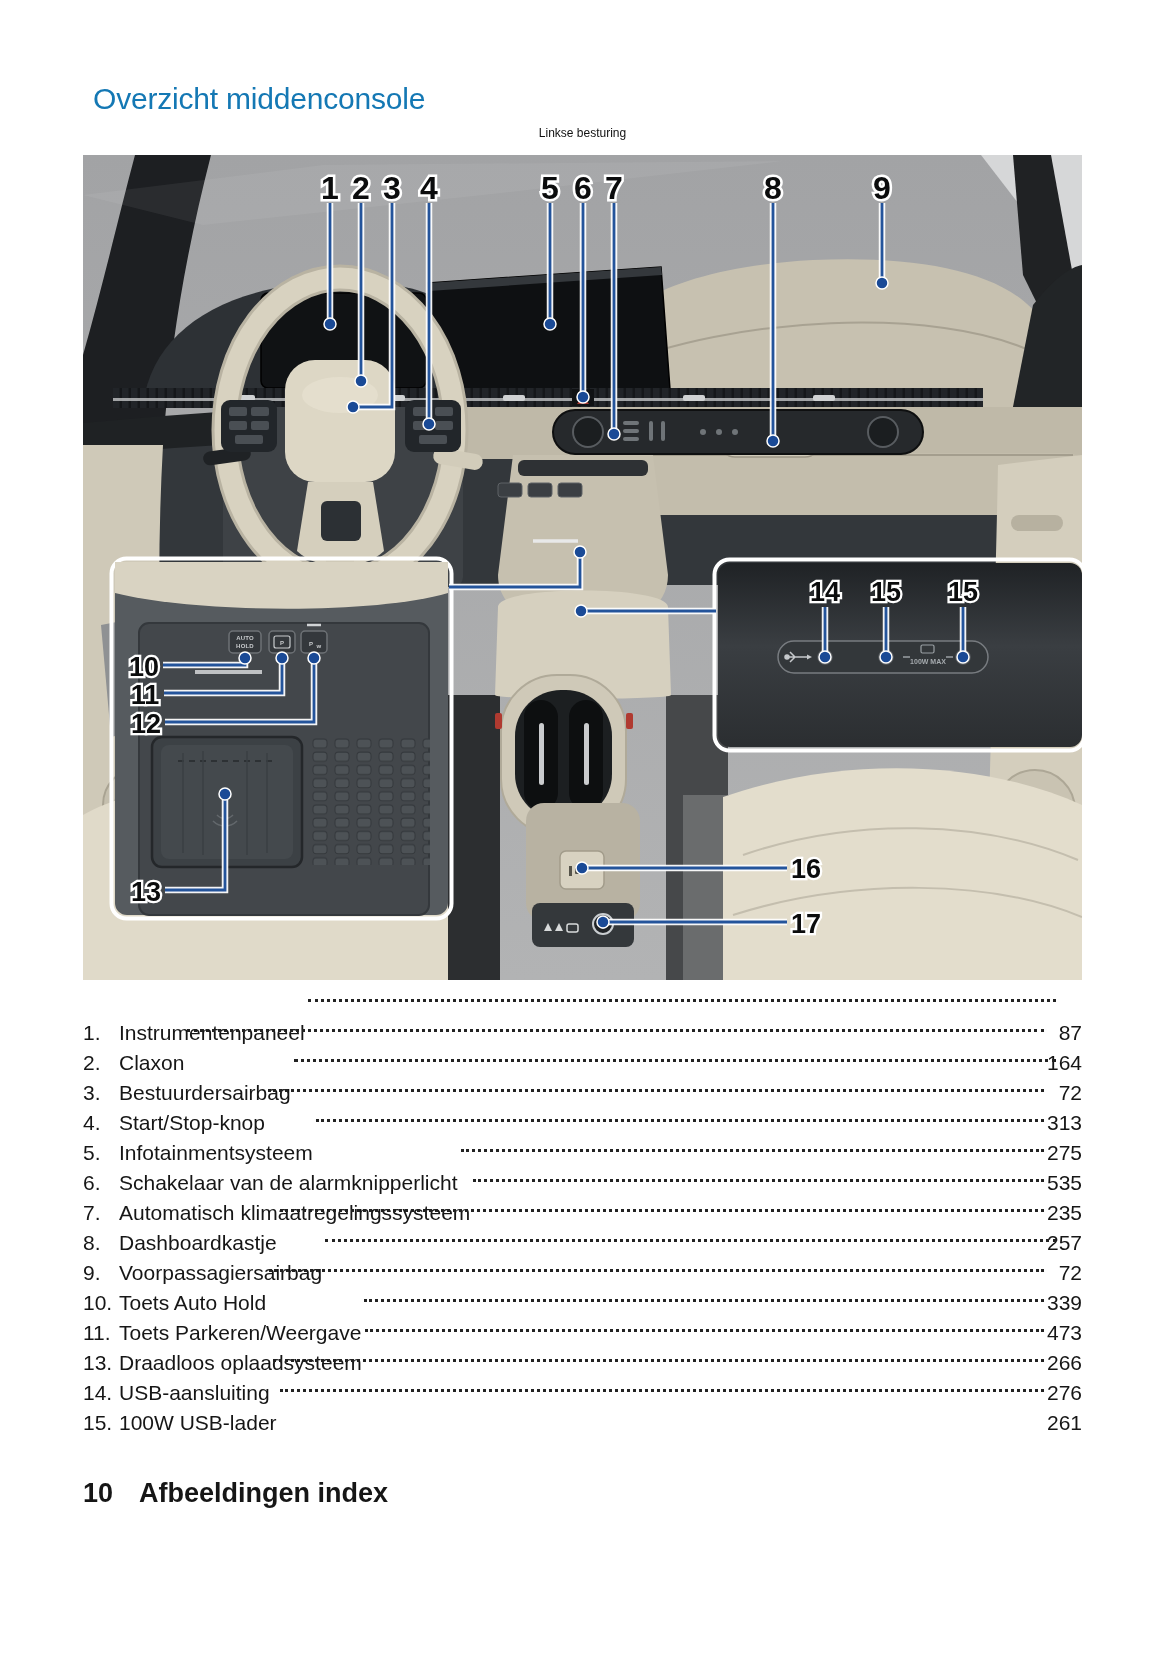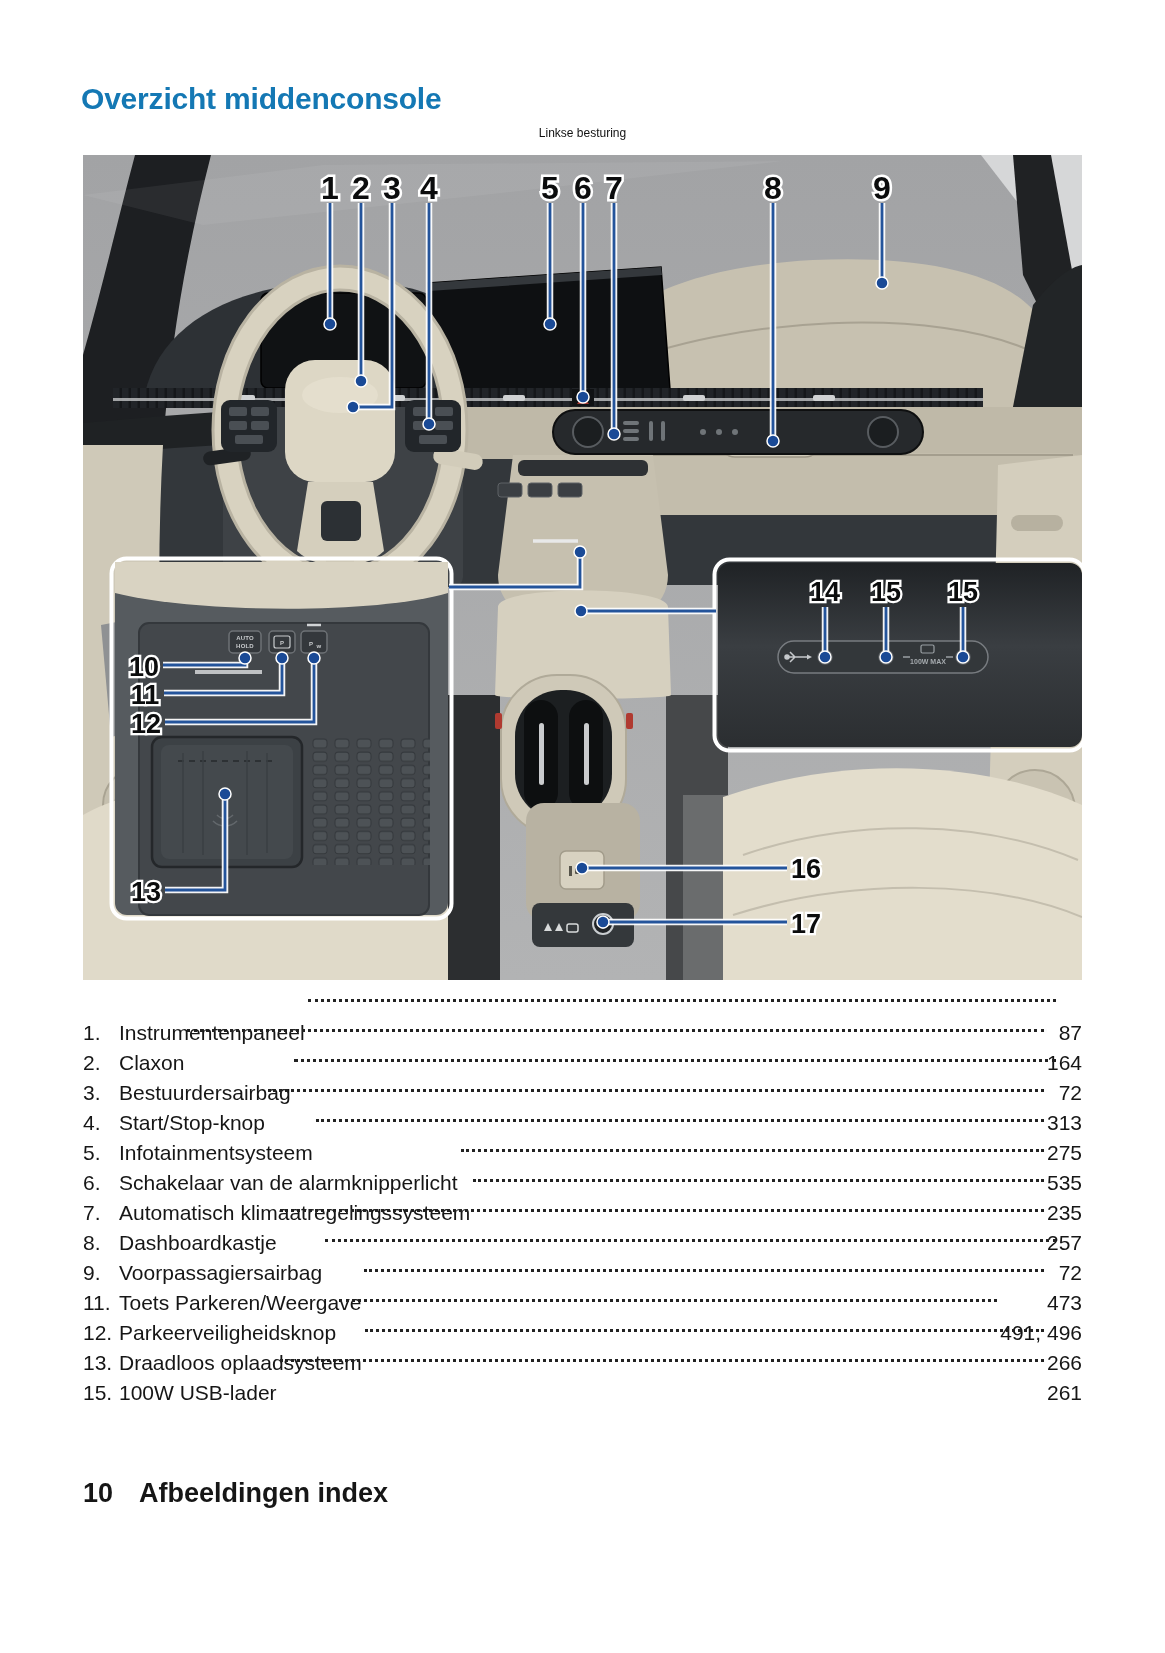--- a/index.html
+++ b/index.html
@@ -2,21 +2,21 @@
 <html style="--accent: #1478b4; --line: #24549b; --dot: #1a4a96;"><head>
 <meta charset="utf-8">
 <style>
   :root { --accent:#1478b4; --line:#24549b; --dot:#1a4a96; }
   html,body { margin:0; padding:0; background:#ffffff; }
   .page {
     position:relative; width:1165px; height:1653px; background:#fff;
     font-family:"Liberation Sans", sans-serif; color:#161616; overflow:hidden;
   }
   .title {
-    position:absolute; left:81px; top:62px; font-size:30px; font-weight:bold;
+    position:absolute; left:93px; top:62px; font-size:30px; font-weight:normal;
     color:var(--accent); letter-spacing:-0.2px;
   }
   .fig-caption {
     position:absolute; left:83px; top:126px; width:999px; text-align:center;
     font-size:12px; color:#111;
   }
   .photo { position:absolute; left:83px; top:155px; width:999px; height:825px; }
 
   
   .cnum { font-family:"Liberation Sans",sans-serif; font-weight:bold; font-size:32px;
@@ -438,36 +438,42 @@
         <span class="dots"></span>
         <span class="pg">257</span>
       </li>
     <li class="row">
         <span class="num">9.</span>
         <span class="label">Voorpassagiersairbag</span>
         <span class="dots"></span>
         <span class="pg">72</span>
       </li>
     <li class="row">
+        <span class="num">10.</span>
+        <span class="label">Toets Auto Hold</span>
+        <span class="dots"></span>
+        <span class="pg">339</span>
+      </li>
+    <li class="row">
         <span class="num">11.</span>
         <span class="label">Toets Parkeren/Weergave</span>
         <span class="dots"></span>
         <span class="pg">473</span>
       </li>
     <li class="row">
-        <span class="num">12.</span>
-        <span class="label">Parkeerveiligheidsknop</span>
-        <span class="dots"></span>
-        <span class="pg">491, 496</span>
-      </li>
-    <li class="row">
         <span class="num">13.</span>
         <span class="label">Draadloos oplaadsysteem</span>
         <span class="dots"></span>
         <span class="pg">266</span>
+      </li>
+    <li class="row">
+        <span class="num">14.</span>
+        <span class="label">USB-aansluiting</span>
+        <span class="dots"></span>
+        <span class="pg">276</span>
       </li>
     <li class="row">
         <span class="num">15.</span>
         <span class="label">100W USB-lader</span>
         <span class="dots"></span>
         <span class="pg">261</span>
       </li>
   </ul>
 
   <div class="footer">

